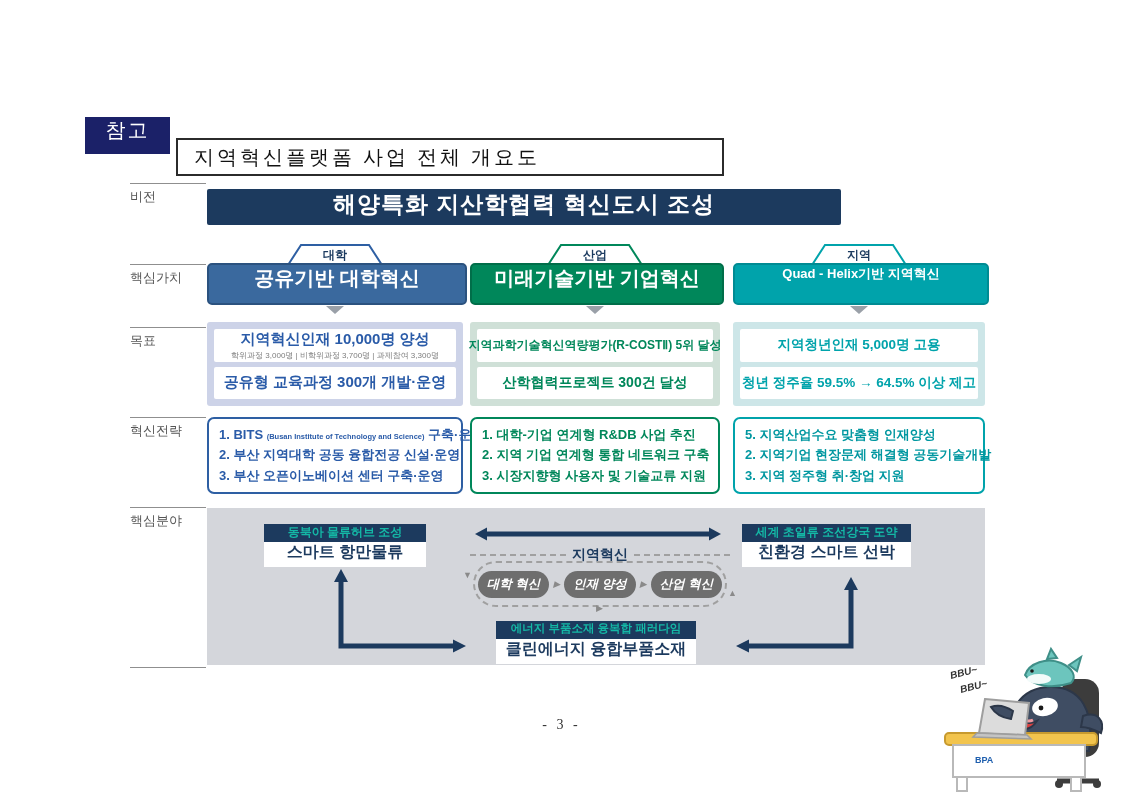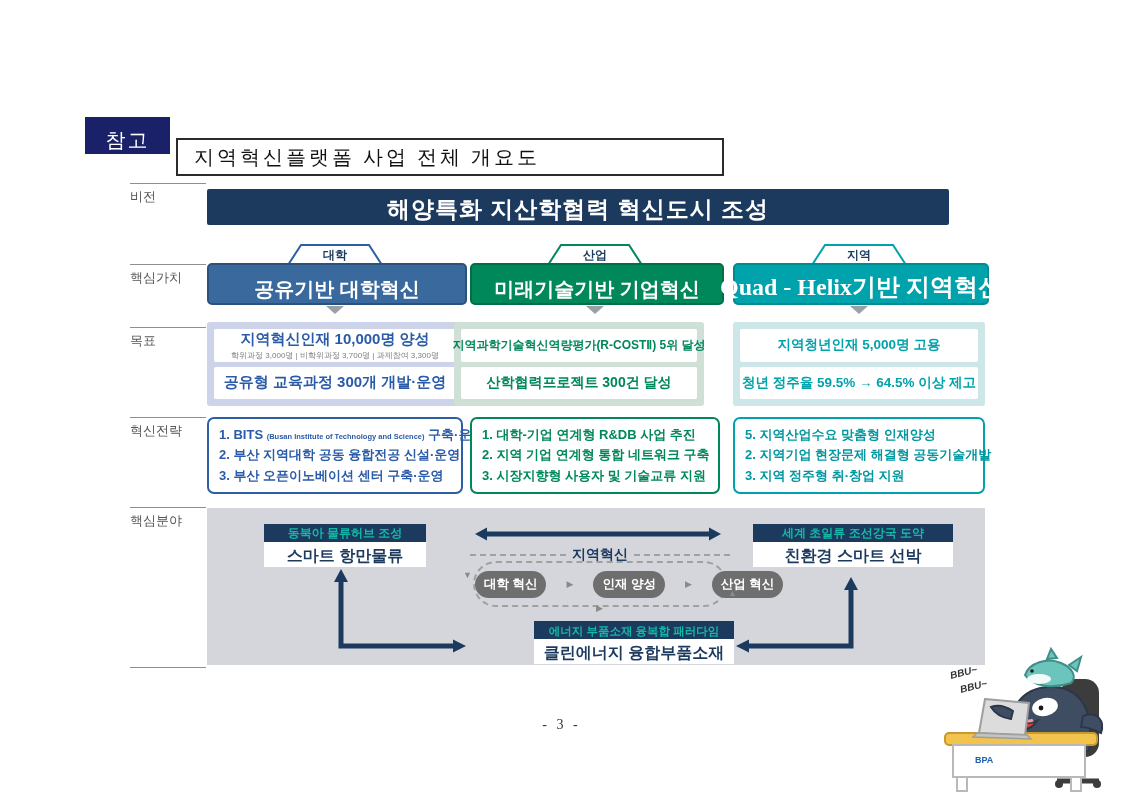--- a/index.html
+++ b/index.html
@@ -1,54 +1,54 @@
 <!DOCTYPE html>
 <html><head>
 <meta charset="utf-8">
 <style>
   html,body{margin:0;padding:0;background:#fff;}
   .page{position:relative;width:1123px;height:793px;background:#fff;overflow:hidden;
         font-family:"Liberation Sans",sans-serif;}
   .abs{position:absolute;}
-  .flexc{display:flex;align-items:flex-end;justify-content:center;}
+  .flexc{display:flex;align-items:flex-start;justify-content:center;}
 
   
   .ref-tag{left:85px;top:117px;width:85px;height:37px;background:#1b2168;color:#fff;
            font-family:"Liberation Serif",serif;font-size:20px;letter-spacing:2px;}
   .title-box{left:176px;top:118px;width:528px;height:34px;border:2px solid #2b2b2b;
              font-family:"Liberation Serif",serif;font-size:20px;letter-spacing:3px;
              display:flex;align-items:center;padding-left:16px;color:#111;margin-top:20px;}
 
   
   .row-label{left:130px;width:76px;border-top:1px solid #8f8f8f;color:#555;
              font-size:13px;padding-top:4px;}
   .row-line-end{left:130px;top:667px;width:76px;border-top:1px solid #8f8f8f;height:0;}
 
   
-  .banner{left:207px;top:189px;width:742px;height:36px;background:#1c3a5e;border-radius:2px;
+  .banner{left:207px;top:189px;width:634px;height:36px;background:#1c3a5e;border-radius:2px;
           color:#fff;font-weight:800;font-size:23px;letter-spacing:1px;}
 
   
   .tab{top:243px;width:100px;height:22px;}
   .tab text{font-size:12px;font-weight:bold;fill:#1b3a5f;font-family:"Liberation Sans",sans-serif;}
 
   
   .cv{top:263px;height:38px;border-radius:5px;color:#fff;font-weight:800;white-space:nowrap;}
   .cv1{left:207px;width:256px;background:#3a699e;border:2px solid #2b527f;font-size:20px;}
   .cv2{left:470px;width:250px;background:#00875a;border:2px solid #006e49;font-size:20px;}
-  .cv3{left:733px;width:252px;background:#00a3ab;border:2px solid #008b93;font-size:24px;font-family:Liberation Serif, serif;}
+  .cv3{left:733px;width:252px;background:#00a3ab;border:2px solid #008b93;font-size:13px;}
 
   .chev{top:306px;width:0;height:0;border-left:9px solid transparent;
         border-right:9px solid transparent;border-top:8px solid #9aa0a8;}
 
   
   .goal{top:322px;height:84px;border-radius:3px;box-sizing:border-box;padding:7px;
         display:flex;flex-direction:column;gap:5px;}
   .goal1{left:207px;width:256px;background:#cdd3e8;}
-  .goal2{left:454px;width:250px;background:#cfe0d7;}
+  .goal2{left:470px;width:250px;background:#cfe0d7;}
   .goal3{left:733px;width:252px;background:#cde6e8;}
   .goal-item{background:#fff;border-radius:2px;flex:1;display:flex;flex-direction:column;
              align-items:center;justify-content:center;font-weight:bold;white-space:nowrap;}
   .g-main-b{color:#2a5ba8;font-size:15px;}
   .g-sub{color:#7d7d7d;font-size:8px;font-weight:normal;margin-top:1px;}
   .g-main-g1{color:#00875a;font-size:12px;}
   .g-main-g2{color:#00875a;font-size:14px;}
   .g-main-t{color:#00a3ab;font-size:13.5px;}
 
   
@@ -60,30 +60,30 @@
   .strat3{left:733px;width:252px;border:2px solid #00a3ab;color:#0097a0;}
   .tiny{font-size:7.5px;}
 
   
   .fields{left:207px;top:508px;width:778px;height:157px;background:#d4d6db;}
   .tag-bar{background:#1c3a5e;color:#14b8a6;font-weight:bold;font-size:12px;height:18px;
            white-space:nowrap;}
   .field-title{background:#fff;color:#1c3a5e;font-weight:800;font-size:16px;height:25px;
                white-space:nowrap;}
   .fb-port{left:57px;top:16px;width:162px;}
-  .fb-ship{left:546px;top:16px;width:200px;}
-  .fb-energy{left:289px;top:113px;width:200px;margin-left:38px;}
+  .fb-ship{left:535px;top:16px;width:169px;}
+  .fb-energy{left:289px;top:113px;width:200px;}
   .fb-energy .tag-bar{font-size:11.5px;}
 
   .cycle-title{left:263px;top:38px;width:260px;display:flex;align-items:center;gap:6px;
                color:#1c3a5e;font-weight:800;font-size:14px;}
   .dash{flex:1;border-top:2px dashed #a0a0a0;height:0;}
   .loop{left:266px;top:53px;width:254px;height:46px;border:2px dashed #a0a0a0;
         border-radius:25px;box-sizing:border-box;display:flex;align-items:center;
-        gap:20px;}
+        justify-content:center;gap:4px;font-style:italic;}
   .pill{background:#6e6e6e;color:#fff;font-weight:bold;font-size:12.5px;
         padding:5px 9px;border-radius:14px;white-space:nowrap;}
   .sep{color:#8a8a8a;font-size:9px;}
   .loop-deco{color:#8a8a8a;font-size:9px;}
 
   
   .page-num{left:0;top:717px;width:1123px;text-align:center;color:#333;
             font-family:"Liberation Serif",serif;font-size:14px;letter-spacing:3px;}
 
   .mascot{left:933px;top:641px;width:187px;height:152px;}

